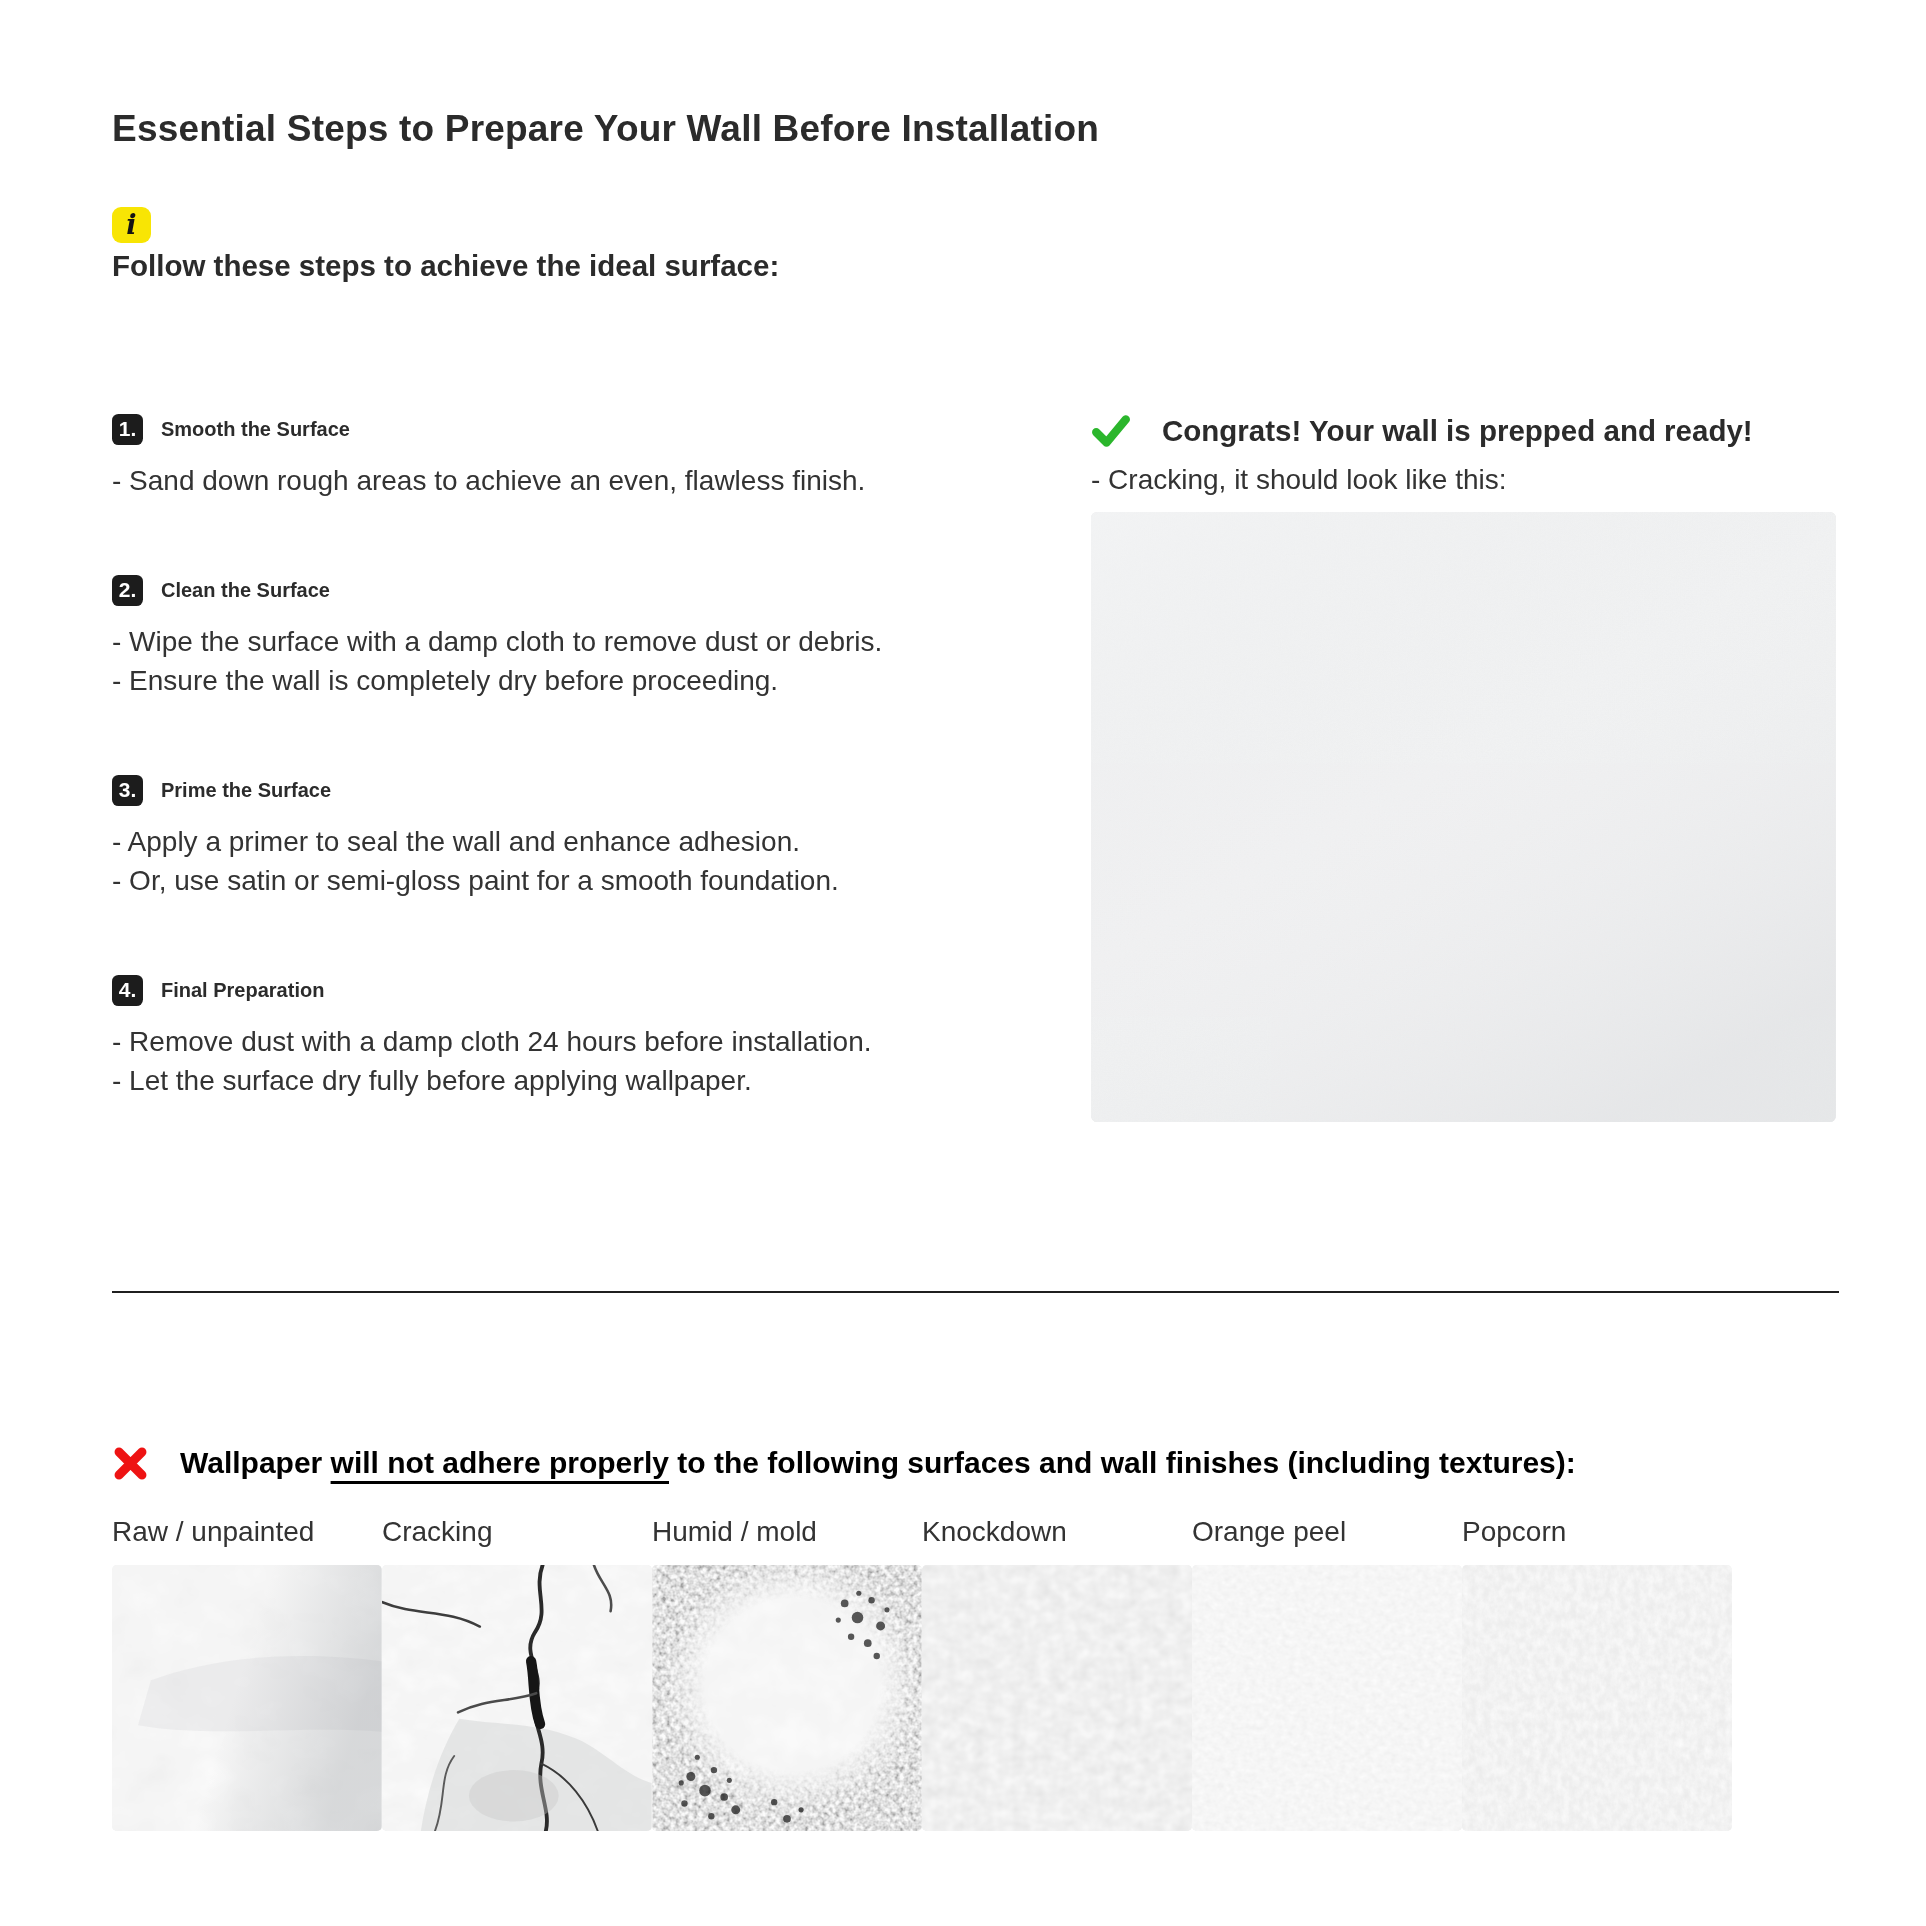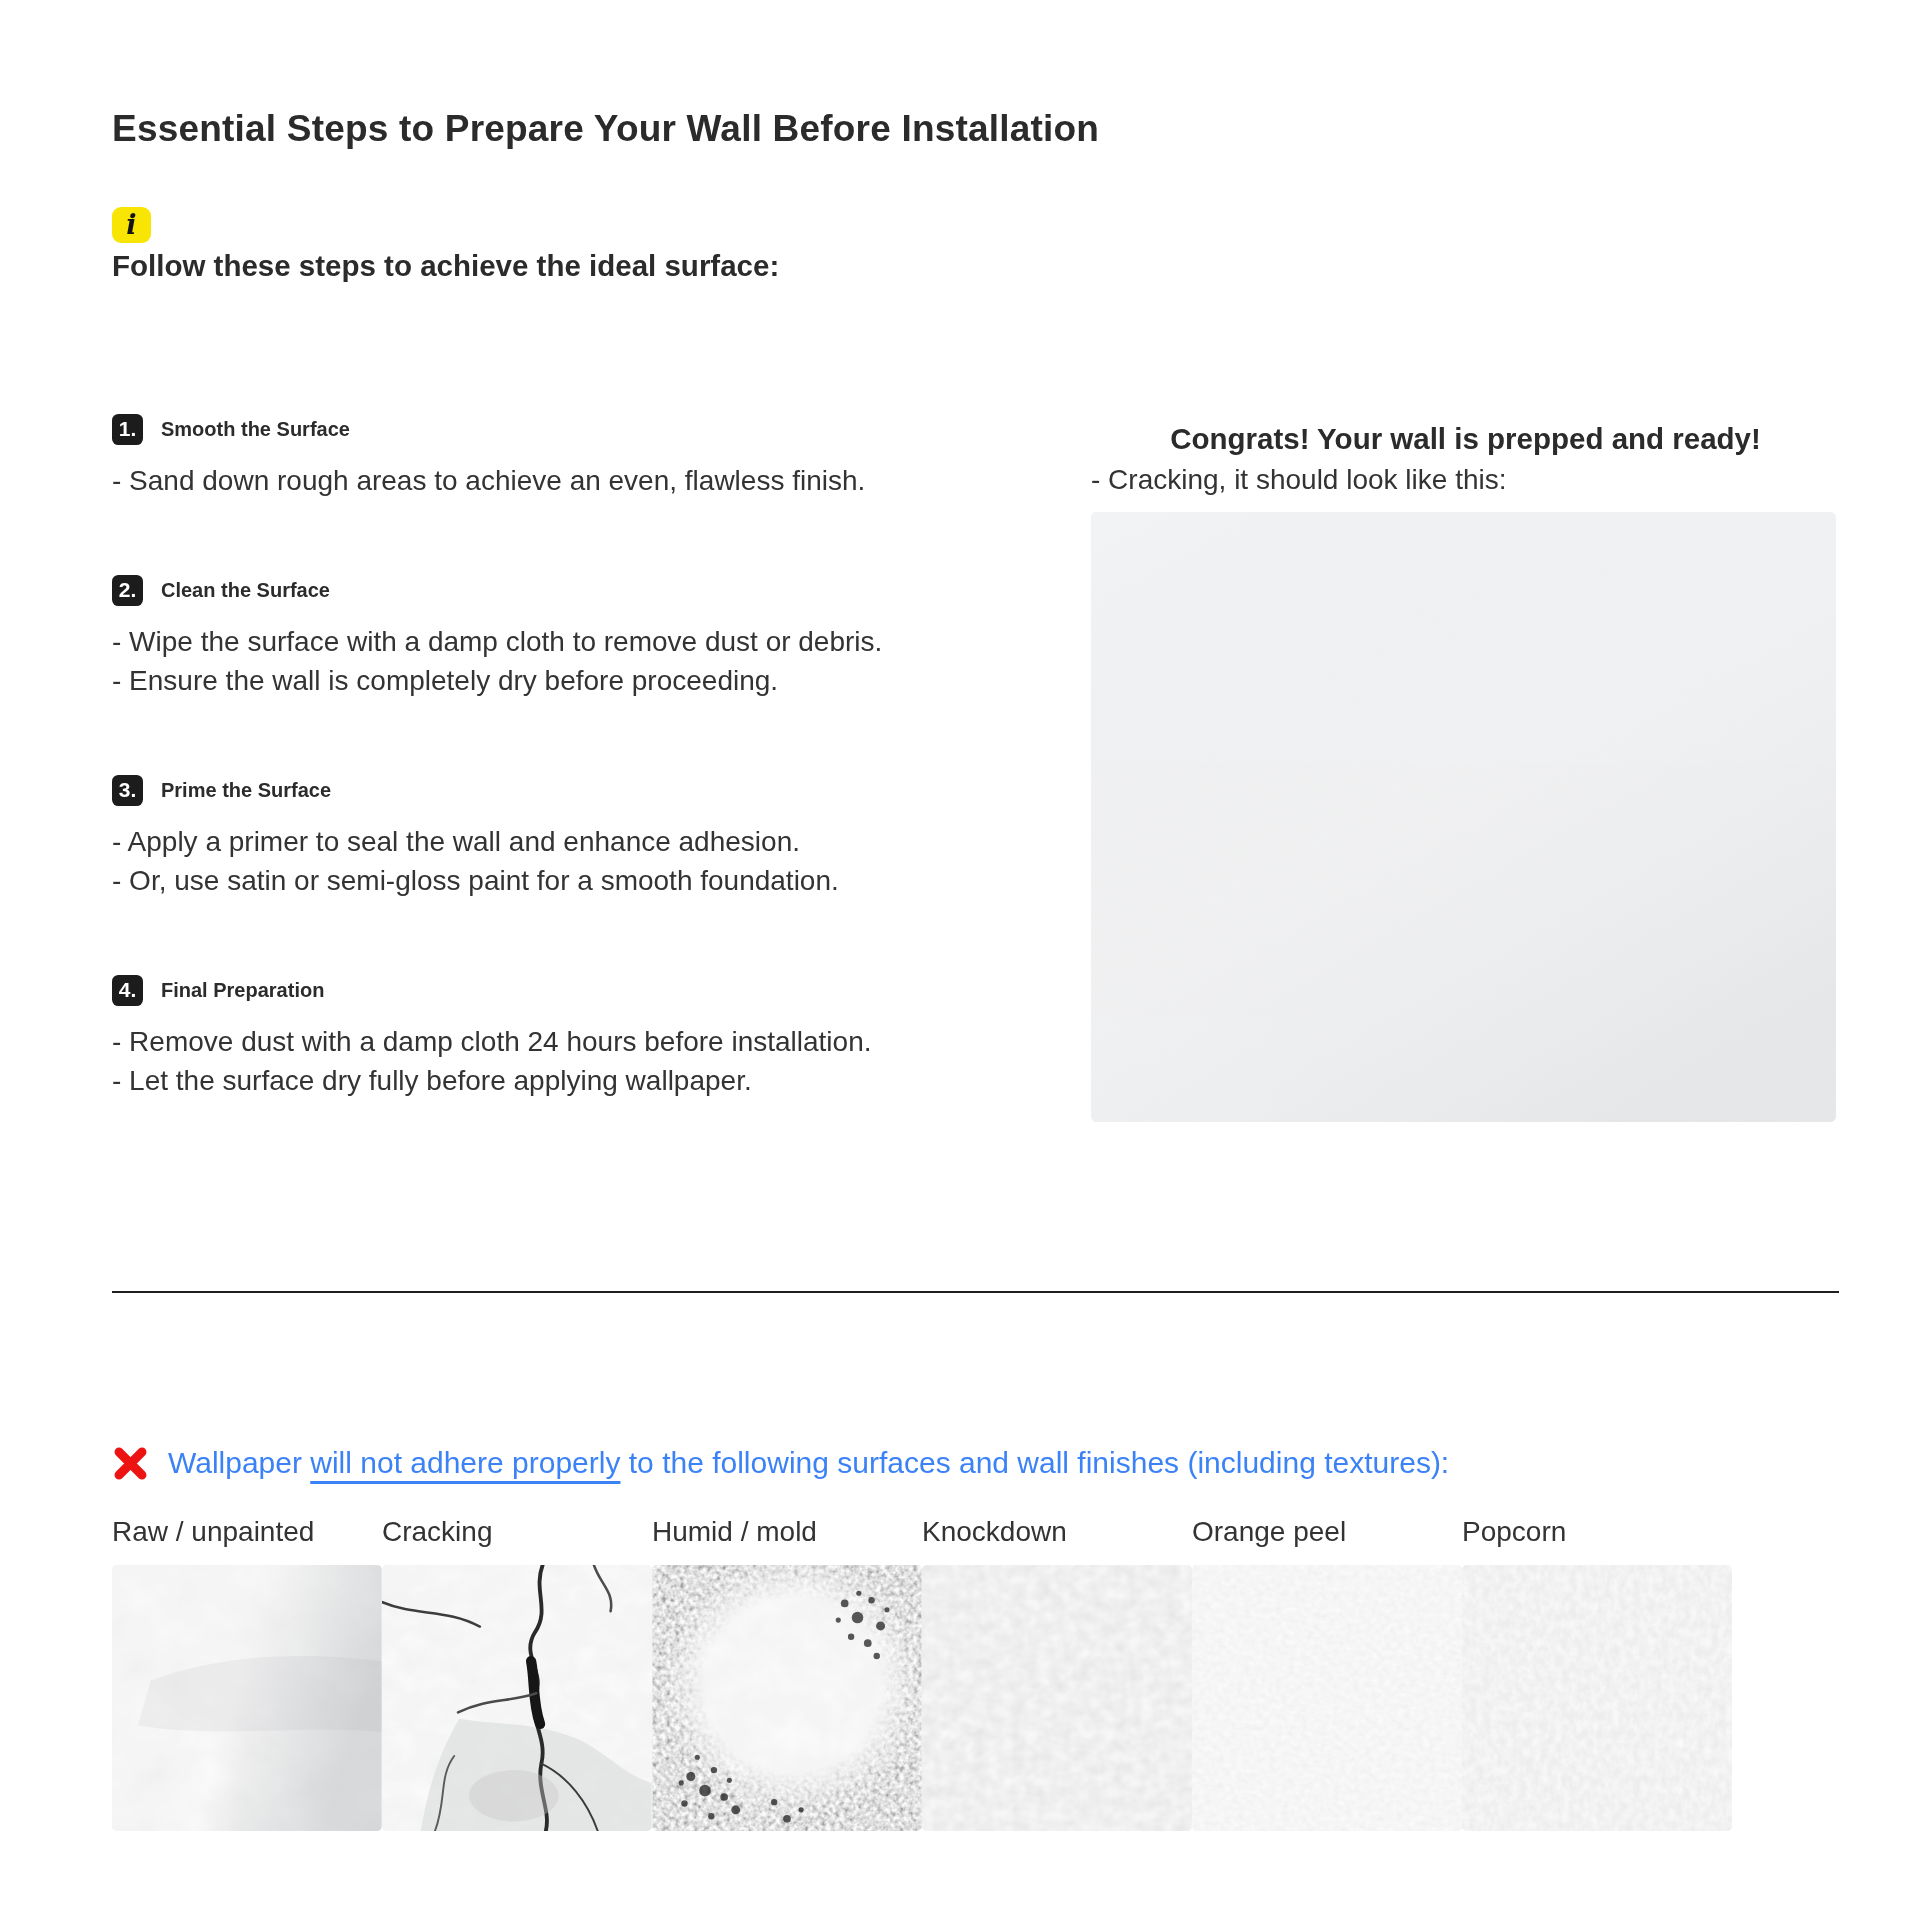--- a/index.html
+++ b/index.html
@@ -38,37 +38,37 @@
   .step-head { display: flex; align-items: center; gap: 18px; margin-bottom: 14px; }
   .step-badge {
     flex: 0 0 auto; width: 31px; height: 31px; border-radius: 6.4px; background: #1c1c1c;
     color: #ffffff; font-weight: 700; font-size: 21px;
     display: inline-flex; align-items: center; justify-content: center;
   }
   .step-title { margin: 0; font-size: 20px; font-weight: 700; line-height: 36px; color: #2b2b2b; }
   .bullet { margin: 0; font-size: 28px; line-height: 39px; color: #333333; }
 
   .success { position: absolute; left: 1091px; top: 411px; width: 749px; }
-  .success-head { display: flex; align-items: center; gap: 8px; height: 39px; flex-direction: column; }
+  .success-head { display: flex; align-items: center; gap: 31px; height: 39px; }
   .success-title { margin: 0; font-size: 29.5px; font-weight: 700; line-height: 39px; color: #2b2b2b; white-space: nowrap; }
   .success-sub { margin: 11.6px 0 0 0; font-size: 28px; line-height: 36px; color: #333333; }
   .wall-image {
     margin-top: 14px; width: 745px; height: 610px;
     border-radius: 6.4px; overflow: hidden; background: #e9eaeb;
   }
   .wall-image svg, .tex-img svg { display: block; }
 
   .divider {
     position: absolute; left: 112px; top: 1291px; width: 1727px; height: 1.9px;
     background: #1f1f1f; border: none; margin: 0;
   }
 
   .warning { position: absolute; left: 112px; top: 1443px; width: 1734px; }
   .warning-head { display: flex; align-items: center; gap: 19px; height: 40px; }
-  .warning-title { margin: 0; font-size: 30px; font-weight: 400; line-height: 40px; color: #3b82f6; white-space: nowrap; }
+  .warning-title { margin: 12px; font-size: 30px; font-weight: 700; line-height: 40px; color: #000000; white-space: nowrap; }
   .underlined { text-decoration: underline; text-decoration-thickness: 2.6px; text-underline-offset: 8.3px; }
 
   .textures { display: flex; margin-top: 32px; }
   .texture { margin: 0; width: 270px; }
   .tex-label { margin: 0 0 16.7px 0; font-size: 28px; line-height: 33px; color: #333333; font-weight: 400; }
   .tex-img { width: 270px; height: 266px; border-radius: 5.1px; overflow: hidden; background: #f2f2f2; }
 </style>
 </head>
 <body>
 

